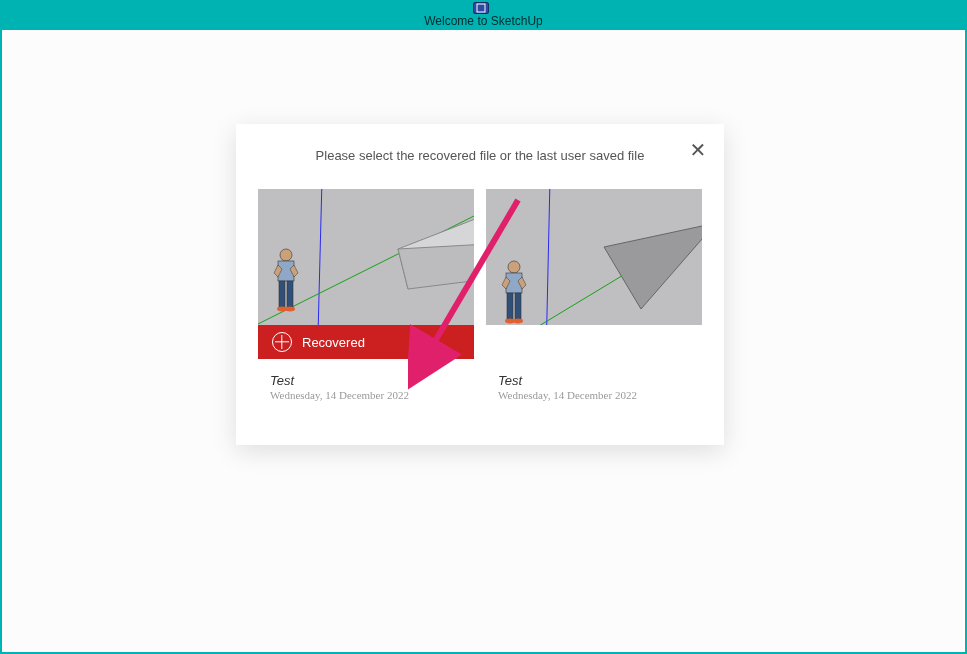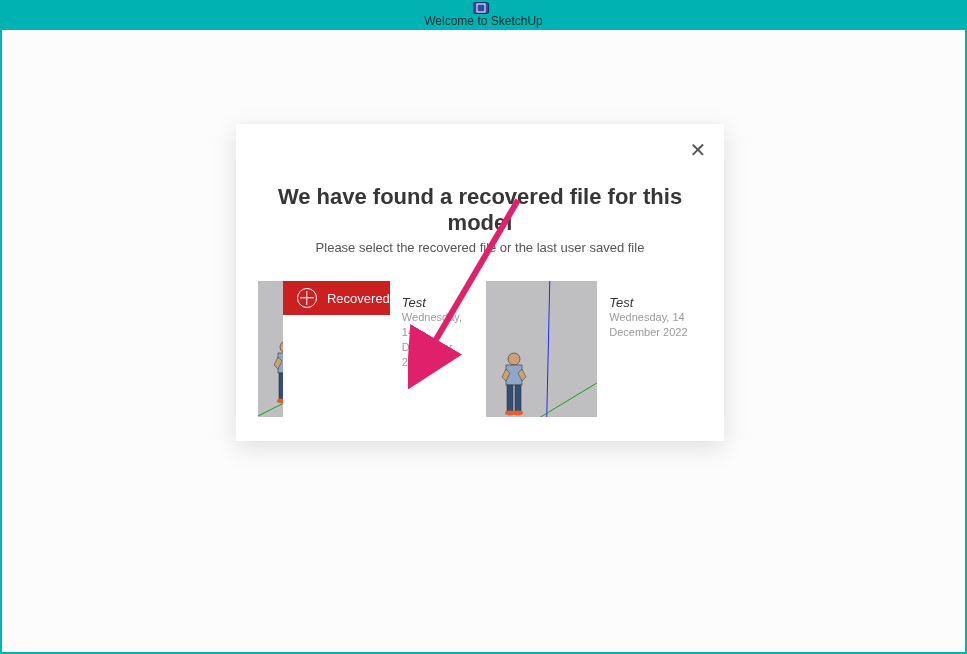--- a/index.html
+++ b/index.html
@@ -103,21 +103,21 @@
 .cards {
   display: flex;
   gap: 12px;
   justify-content: center;
 }
 .card {
   width: 216px;
   background: #fff;
   cursor: pointer;
   display:flex;
-  flex-direction:row;
+  flex-direction:column;
 }
 .thumb {
   width: 100%;
   height: 136px;
   background: #bfbfc2;
   position: relative;
   overflow: hidden;
 }
 .badge-row {
   background: #cc1f1f;
@@ -149,20 +149,21 @@
 .card-title {
   font-size: 13px;
   color: #333;
   font-weight: 500;
   font-style: italic;
 }
 .card-meta {
   font-size: 11px;
   color: #9a9a9a;
   line-height: 1.35;
+  font-family: Liberation Serif, serif;
 }
 
 .arrow {
   position:absolute;
   left: 404px;
   top: 160px;
   pointer-events:none;
 }
 </style>
 </head>
@@ -177,21 +178,20 @@
     </span>
     <span class="title">Welcome to SketchUp</span>
     <span class="close">✕</span>
   </div>
 
   <div class="content">
     <div class="content-inner">
 
       <div class="dialog">
         <div class="close-x">✕</div>
-        <h1>We have found a recovered file for this model</h1>
         <p class="sub">Please select the recovered file or the last user saved file</p>
 
         <div class="cards">
 
           <div class="card">
             <div class="thumb">
               <svg width="216" height="136" viewBox="0 0 216 136">
                 <rect width="216" height="136" fill="#bfbfc2"></rect>
                 <line x1="64" y1="-10" x2="60" y2="146" stroke="#2a2af0" stroke-width="1"></line>
                 <line x1="-10" y1="140" x2="230" y2="20" stroke="#18a018" stroke-width="1"></line>

